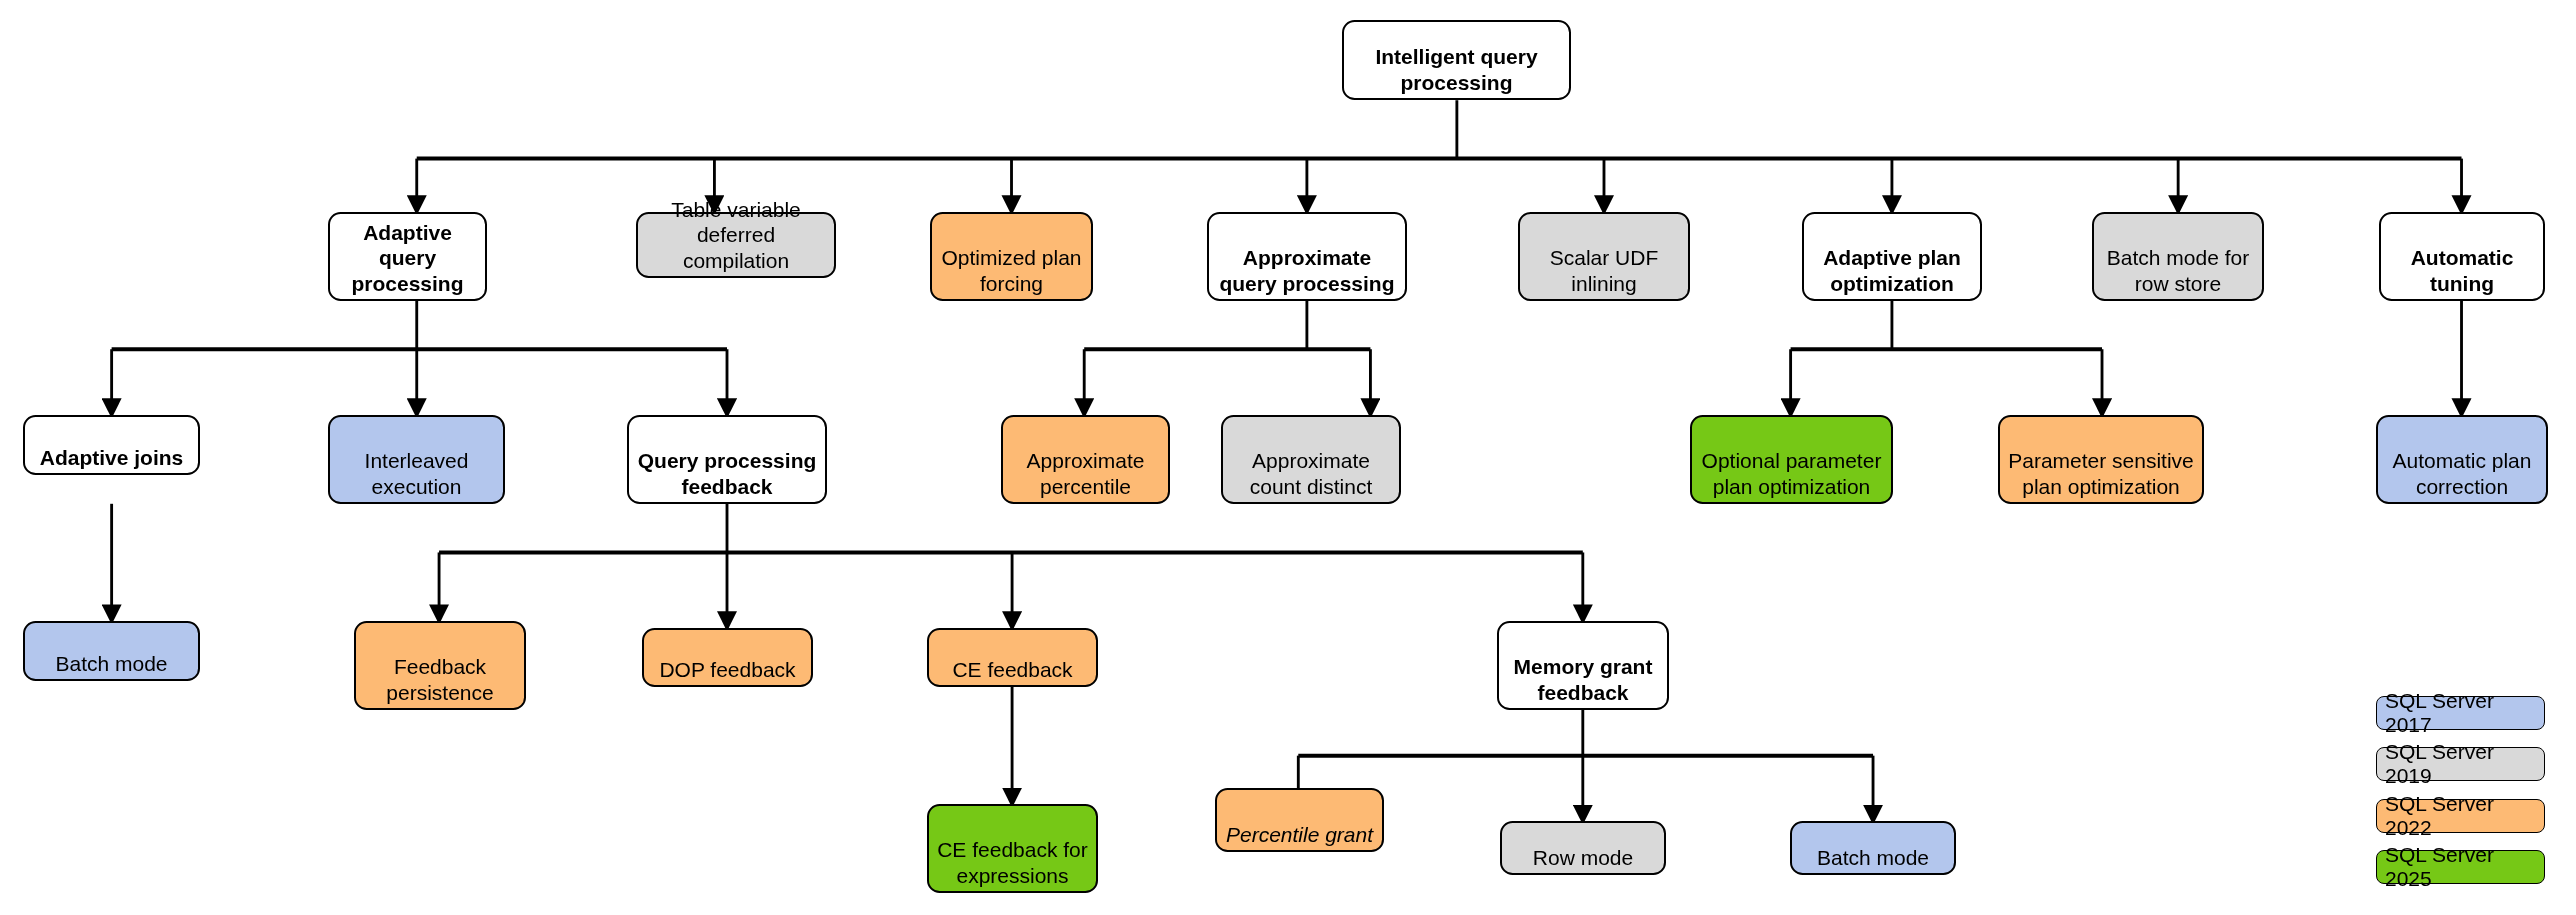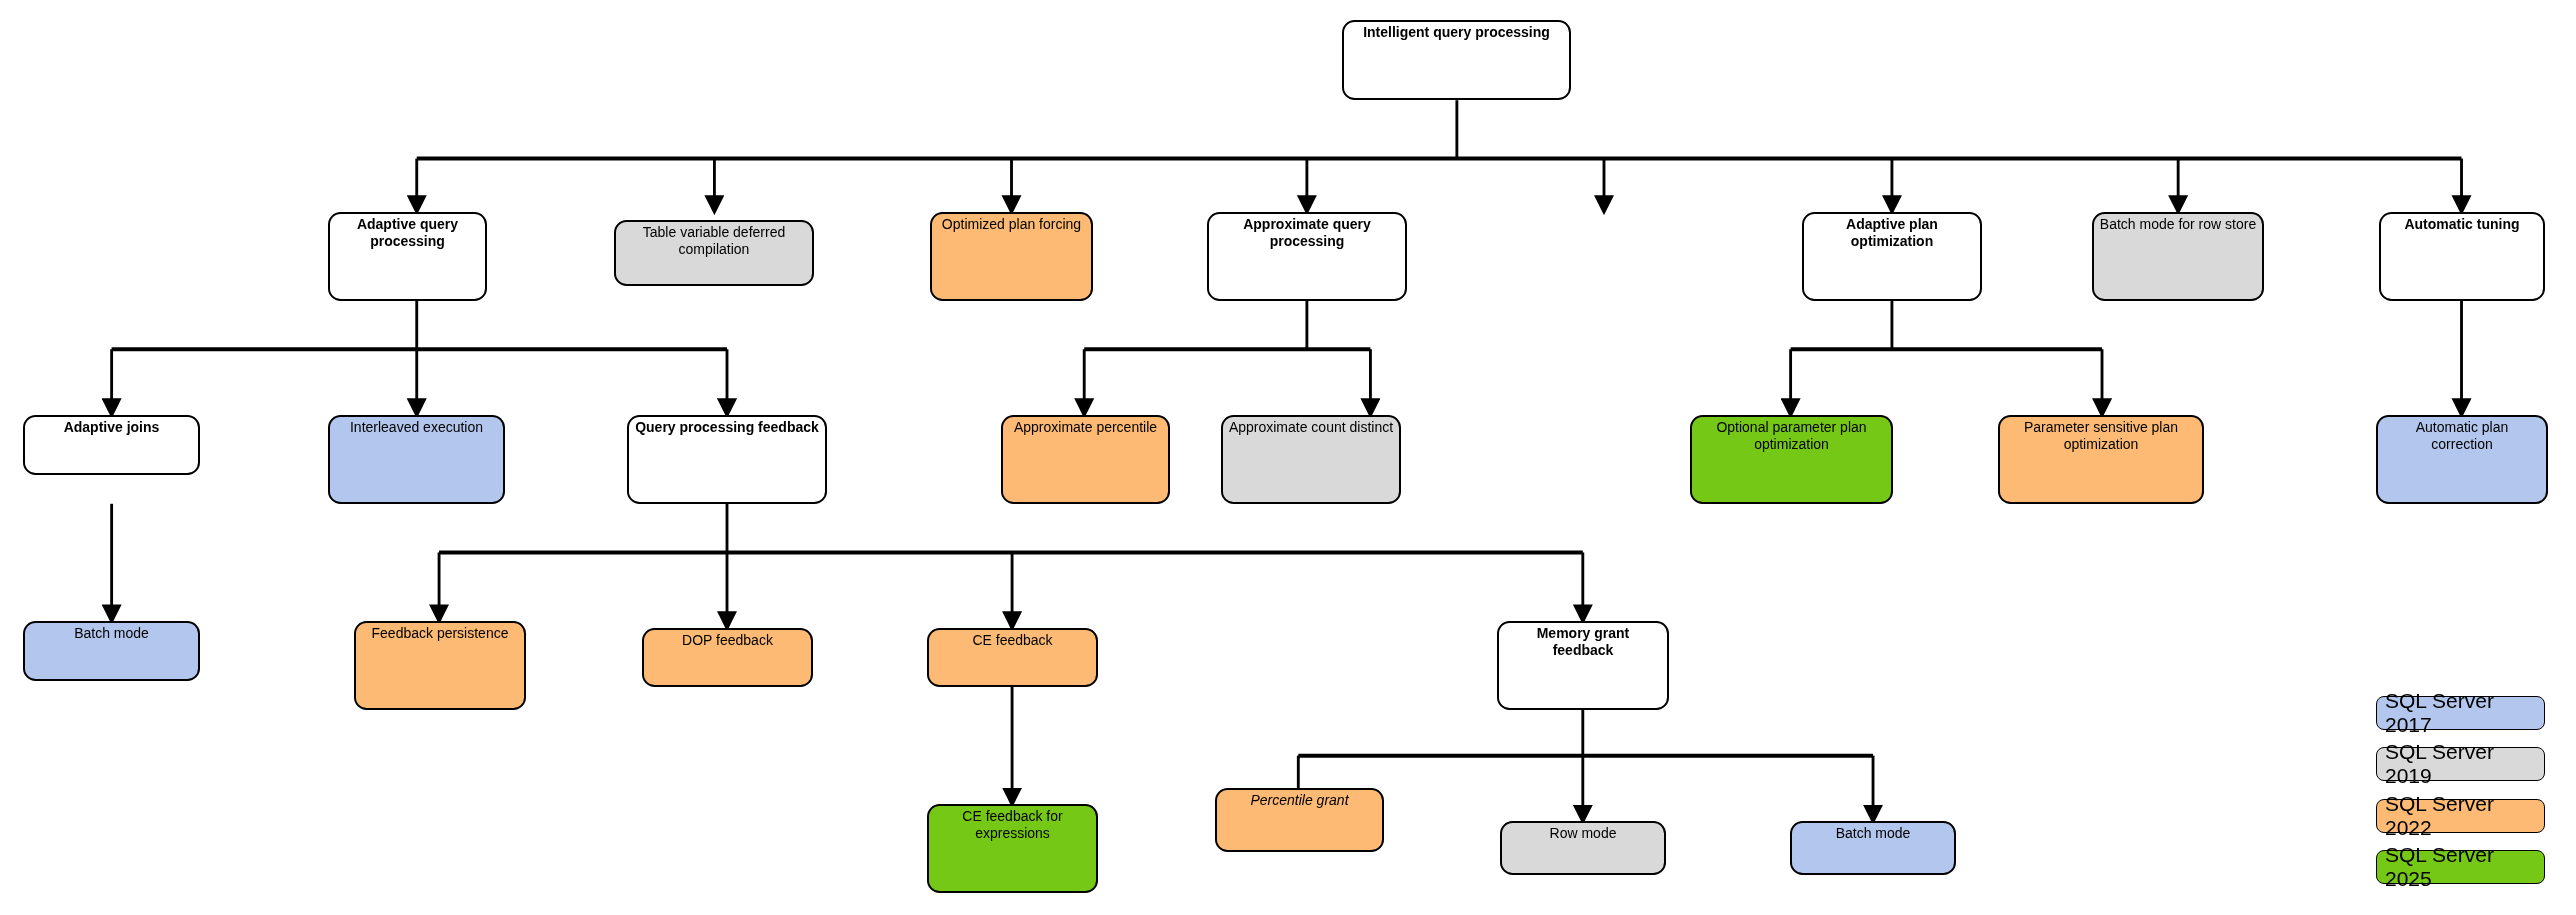--- a/index.html
+++ b/index.html
@@ -26,25 +26,25 @@
     height: 916px;
     pointer-events: none;
   }
   .node {
     position: absolute;
     box-sizing: border-box;
     border: 2.3px solid #000000;
     border-radius: 12.6px;
     background: #ffffff;
     display: flex;
-    align-items: flex-start;
+    align-items: flex-end;
     justify-content: center;
     text-align: center;
     color: #000000;
-    font-size: 14px;
+    font-size: 21px;
     line-height: 1.22;
     padding: 2.3px 5.7px;
     font-family: "Liberation Sans", sans-serif;
   }
   .node.bold { font-weight: bold; }
   .node .lbl { display: block; width: 100%; }
 
   .fill-white { background: #ffffff; }
   .fill-gray  { background: #d9d9d9; }
   .fill-gold  { background: #fdba74; }
@@ -129,32 +129,35 @@
   </svg>
 
   <div class="node bold fill-white" style="left:1342px; top:19.5px; width:229px; height:80px;">
     <span class="lbl">Intelligent query processing</span>
   </div>
 
   <div class="node bold fill-white" style="left:328px; top:212px; width:159px; height:89px;">
     <span class="lbl">Adaptive query processing</span>
   </div>
 
-  <div class="node fill-gray" style="left:614px; top:212px; width:200px; height:66px;margin-top:8px;">
+  <div class="node fill-gray" style="left:636px; top:212px; width:200px; height:66px;">
     <span class="lbl">Table variable deferred compilation</span>
   </div>
 
   <div class="node fill-gold" style="left:930px; top:212px; width:163px; height:89px;">
     <span class="lbl">Optimized plan forcing</span>
   </div>
 
   <div class="node bold fill-white" style="left:1207px; top:212px; width:200px; height:89px;">
     <span class="lbl">Approximate query processing</span>
   </div>
 
+  <div class="node fill-gray" style="left:1518px; top:212px; width:172px; height:89px;">
+    <span class="lbl">Scalar UDF inlining</span>
+  </div>
 
   <div class="node bold fill-white" style="left:1802px; top:212px; width:180px; height:89px;">
     <span class="lbl">Adaptive plan optimization</span>
   </div>
 
   <div class="node fill-gray" style="left:2092px; top:212px; width:172px; height:89px;">
     <span class="lbl">Batch mode for row store</span>
   </div>
 
   <div class="node bold fill-white" style="left:2379px; top:212px; width:166px; height:89px;">

